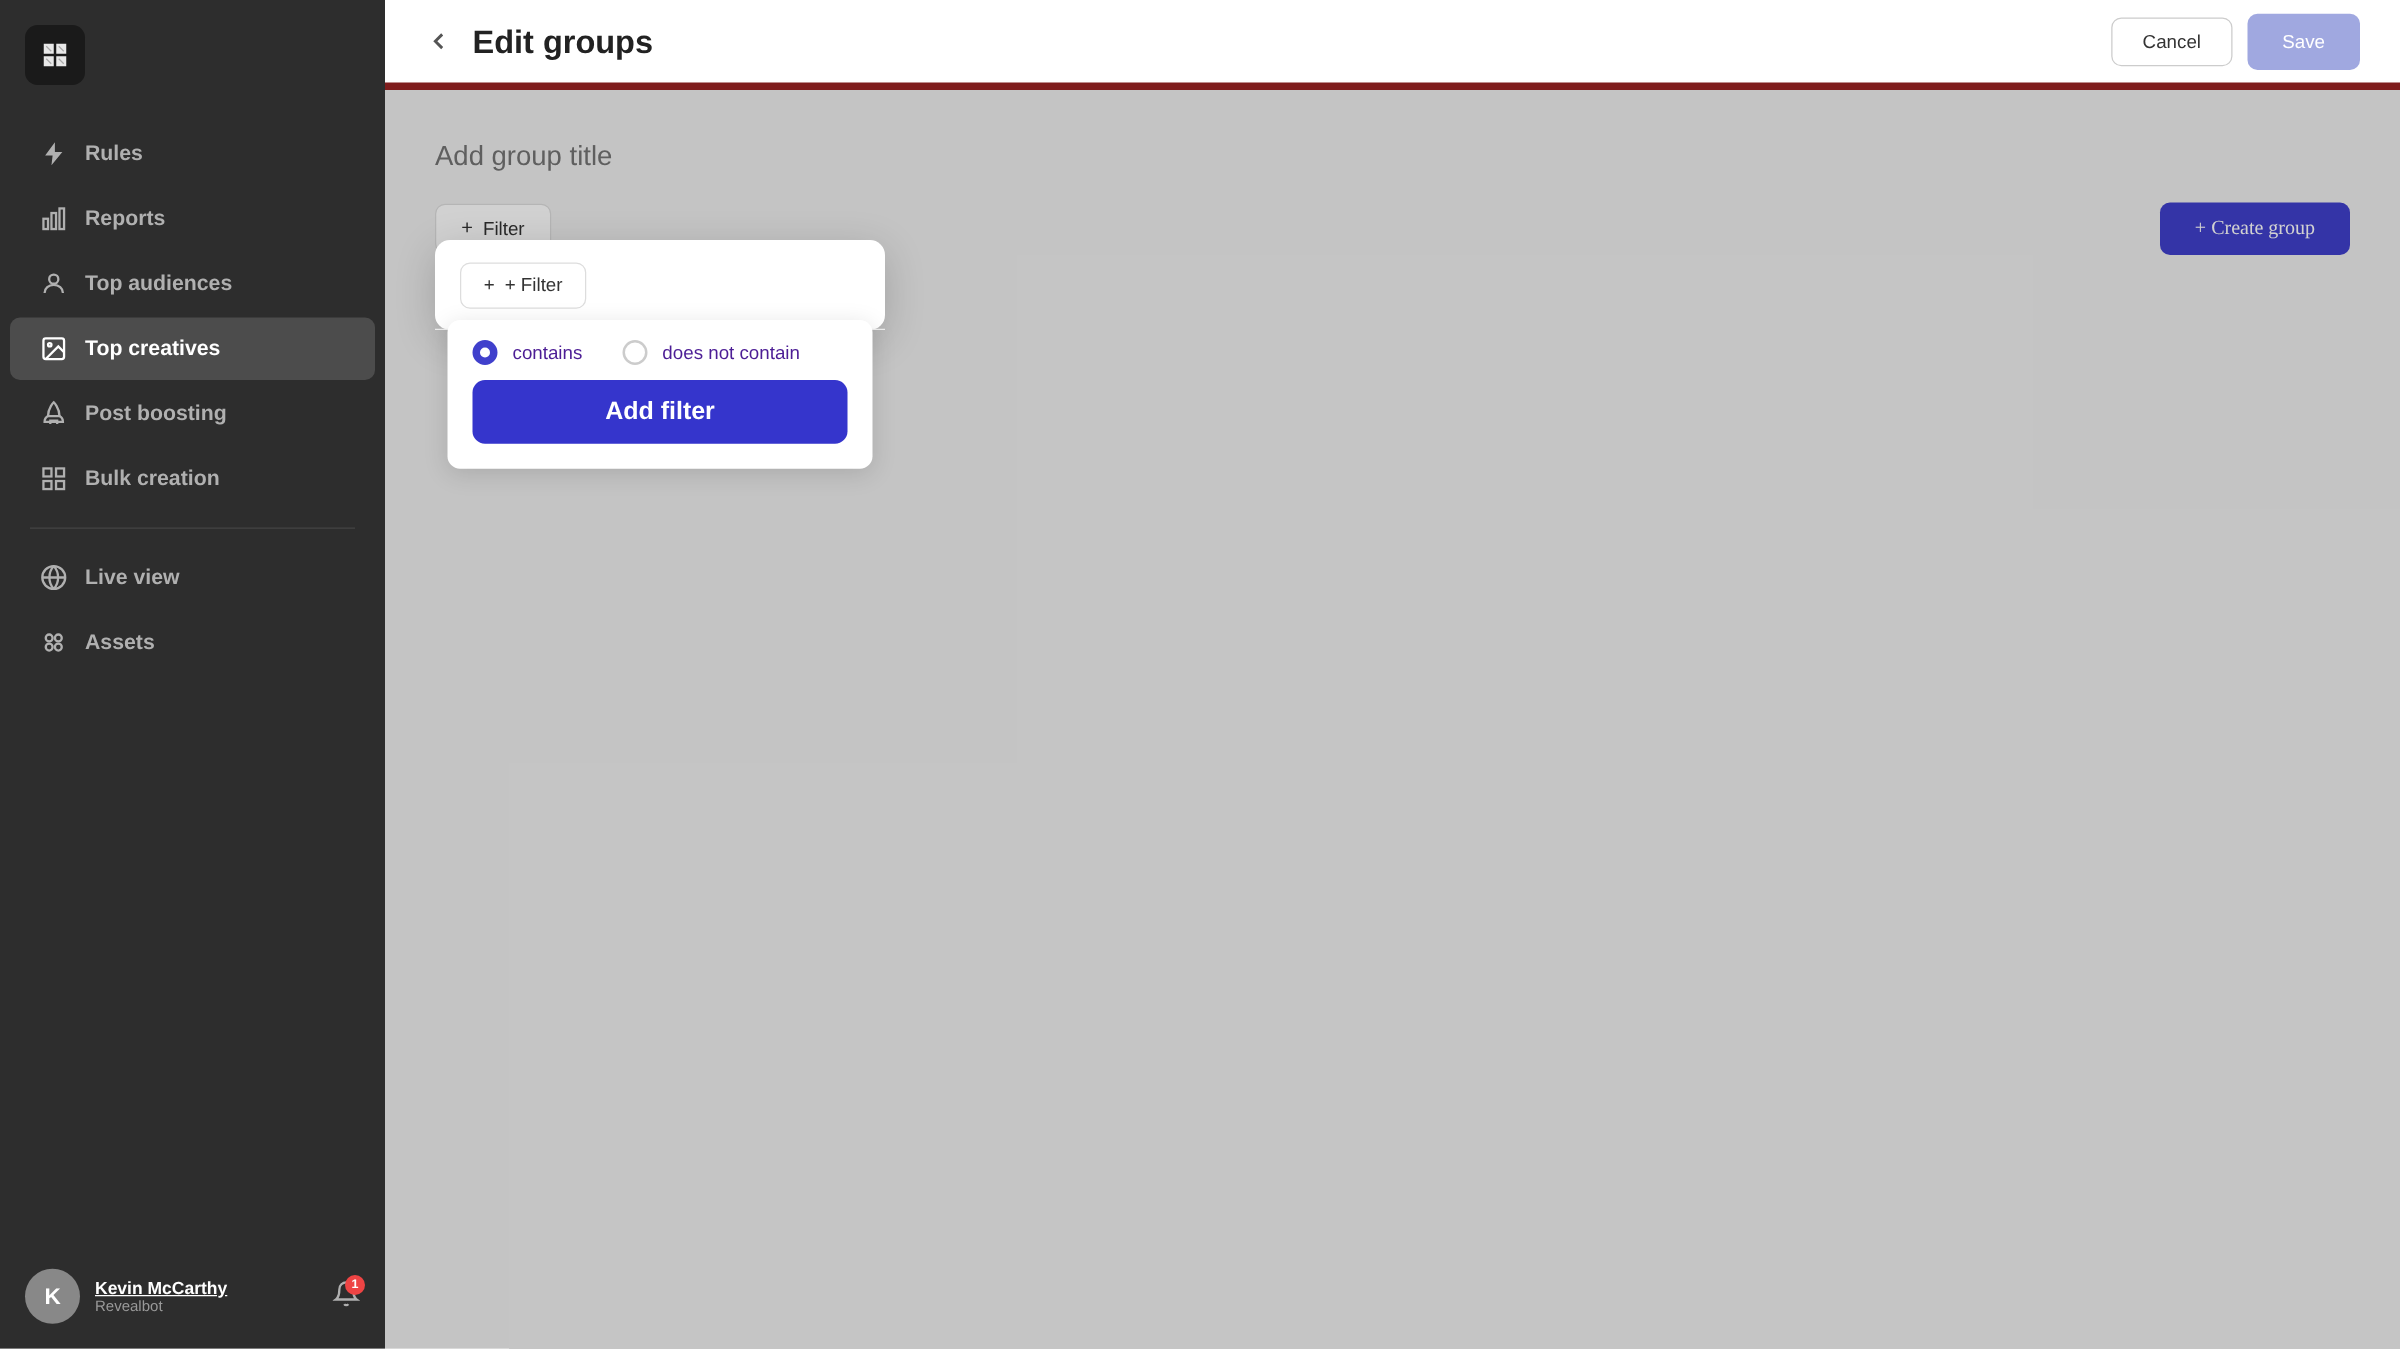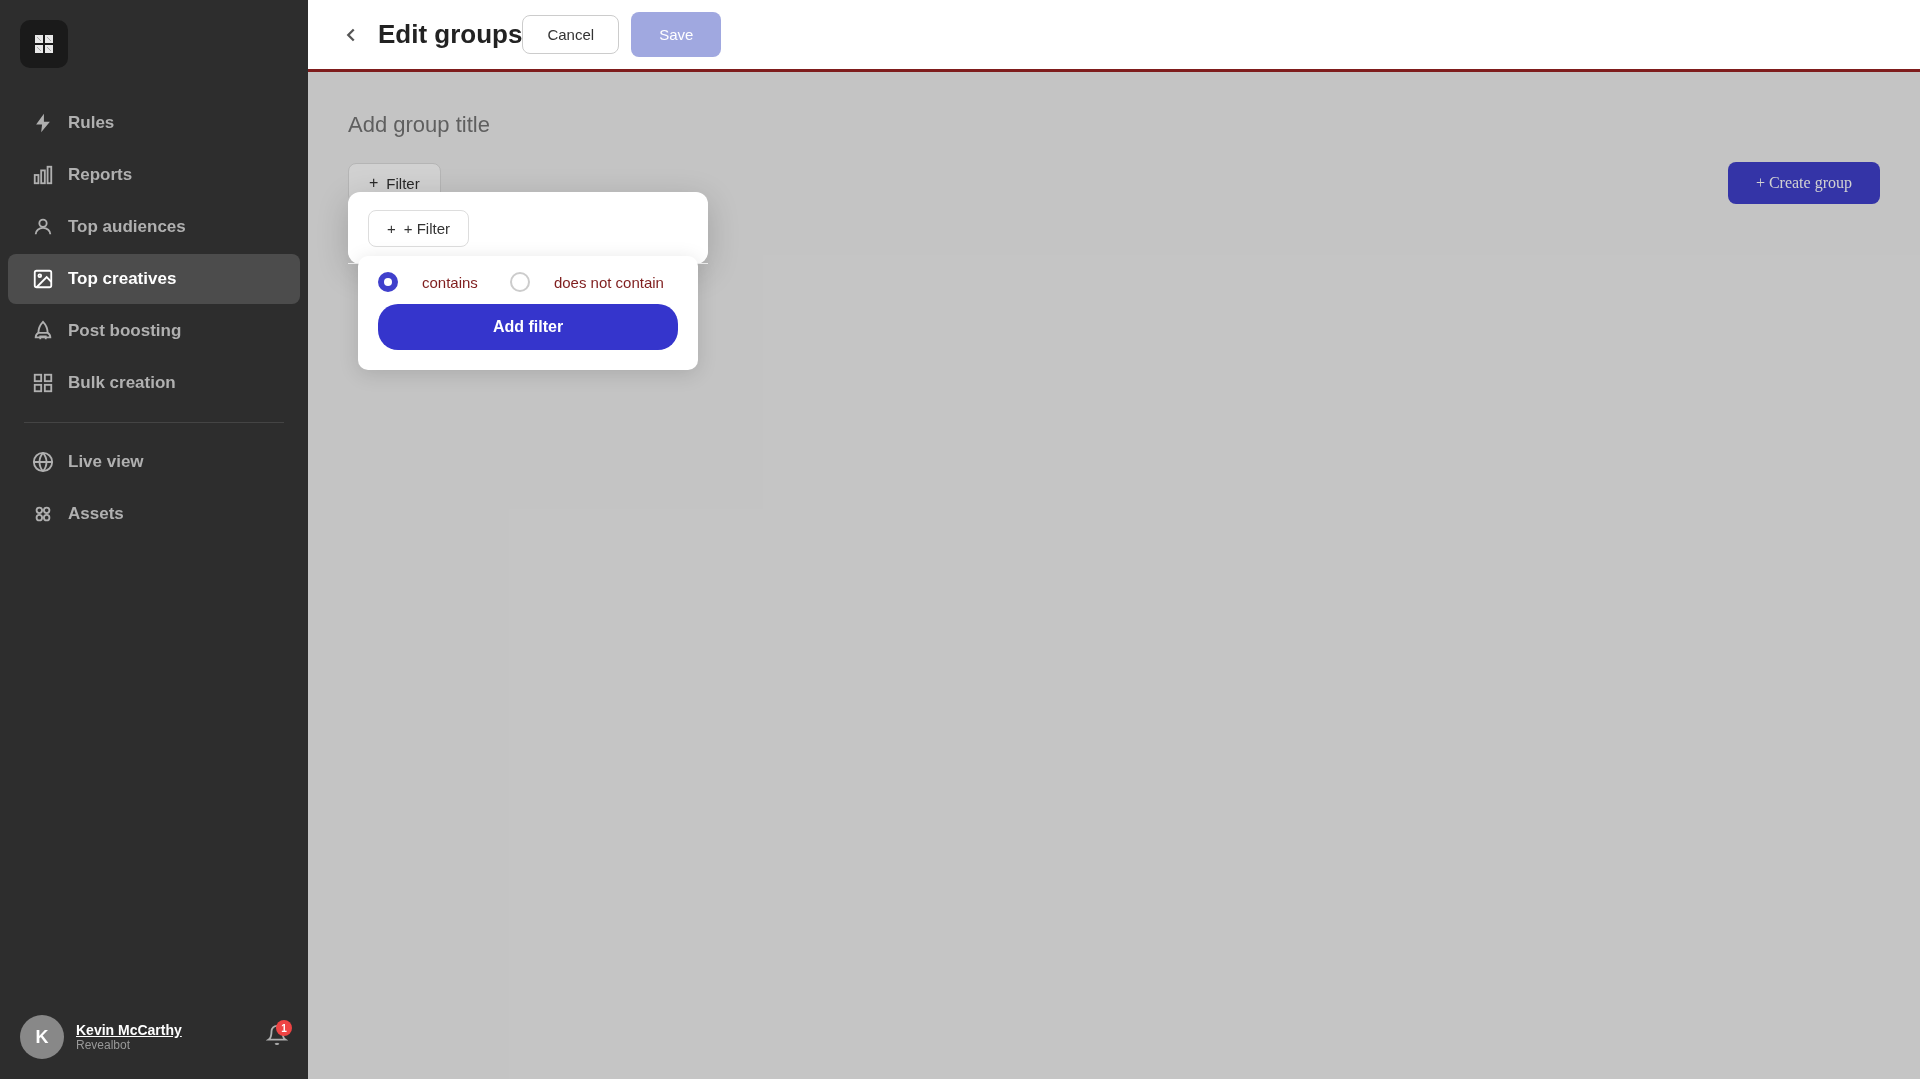--- a/index.html
+++ b/index.html
@@ -75,24 +75,24 @@
       flex: 1;
       display: flex;
       flex-direction: column;
       background: #f0f0f0;
       overflow: hidden;
     }
 
     
     .topbar {
       background: #fff;
-      border-bottom: 3px solid #7f1d1d;
+      border-bottom: 6px solid #7f1d1d;
       padding: 0 32px;
       height: 72px;
-      display: flex; align-items: center; 
+      display: flex; align-items: center; justify-content: space-between;
       flex-shrink: 0;
     }
     .topbar-left { display: flex; align-items: center; gap: 16px; }
     .back-btn {
       cursor: pointer; color: #555;
       display: flex; align-items: center;
     }
     .back-btn svg { width: 22px; height: 22px; }
     .page-title { font-size: 26px; font-weight: 600; color: #222; }
     .topbar-right { display: flex; gap: 12px; align-items: center; }
@@ -220,22 +220,22 @@
       display: flex; align-items: center;
     }
     .ad-name-back svg { width: 18px; height: 18px; }
     .ad-name-title { font-size: 16px; font-weight: 600; color: #222; flex: 1; text-align: center; }
 
     .radio-row {
       display: flex; align-items: center; gap: 32px;
       padding: 16px 20px 12px 20px;
     }
     .radio-option {
-      display: flex; align-items: center; gap: 24px;
-      cursor: pointer; font-size: 15px; color: #7f1d1d;
+      display: flex; align-items: center; gap: 12px;
+      cursor: pointer; font-size: 15px; color: #4c1d95;
     }
     .radio-circle {
       width: 20px; height: 20px; border-radius: 50%;
       border: 2px solid #ccc;
       display: flex; align-items: center; justify-content: center;
       flex-shrink: 0;
     }
     .radio-circle.checked {
       border-color: #4040cc;
       background: #4040cc;
@@ -258,23 +258,23 @@
       outline: none;
     }
 
     .add-filter-btn {
       display: block;
       width: calc(100% - 40px);
       margin: 0 20px;
       padding: 14px;
       background: #3535cc;
       border: none;
-      border-radius: 20px;
+      border-radius: 10px;
       color: #fff;
-      font-size: 16px;
+      font-size: 20px;
       font-weight: 600;
       cursor: pointer;
     }
 
     
     .no-data-text {
       color: #999; font-size: 15px;
       position: absolute;
       left: 200px;
       top: 220px;

